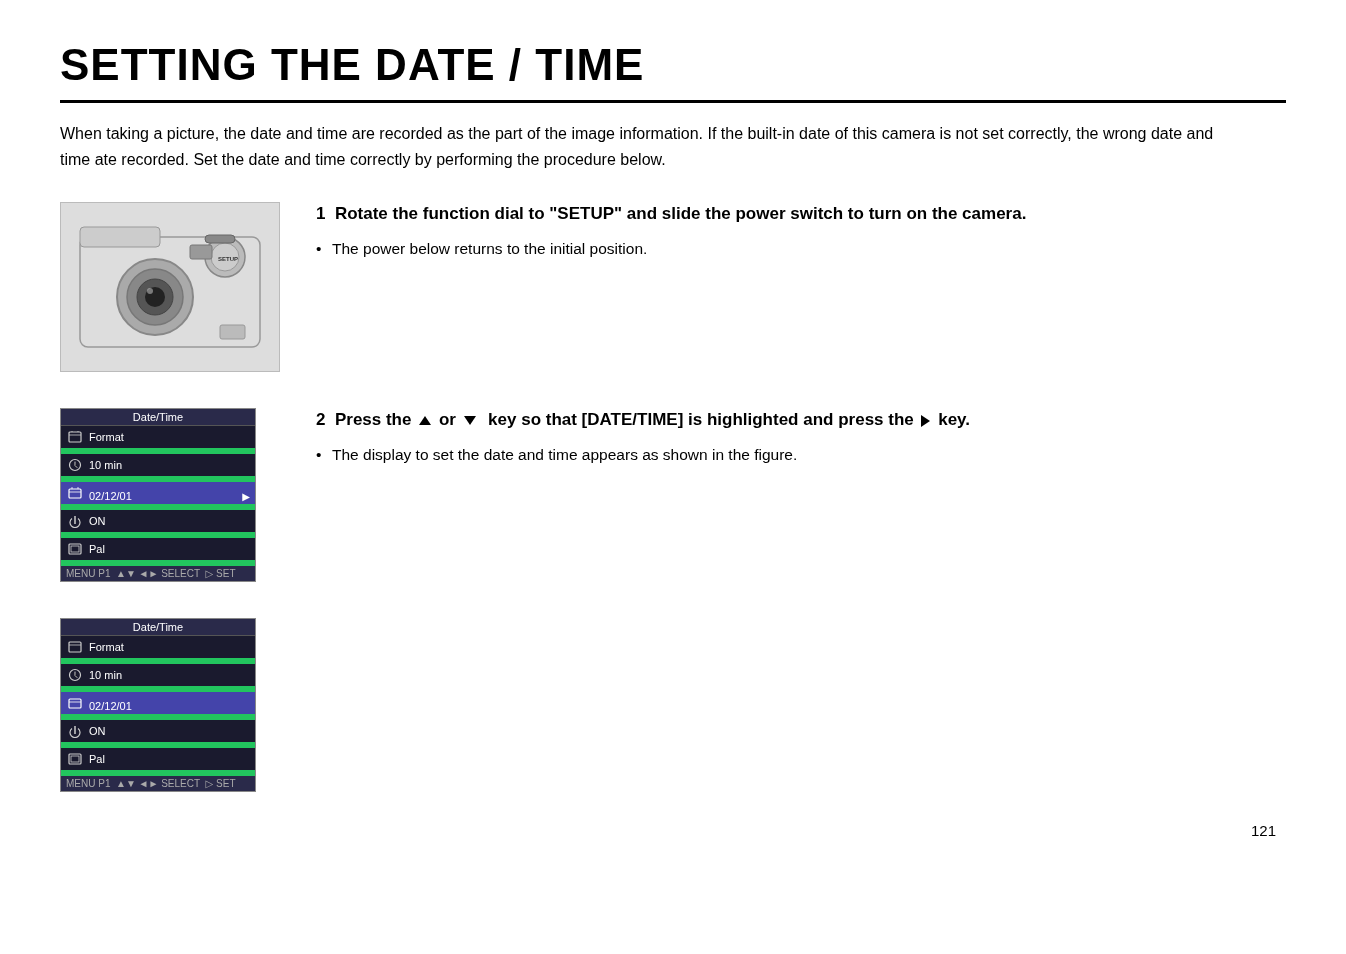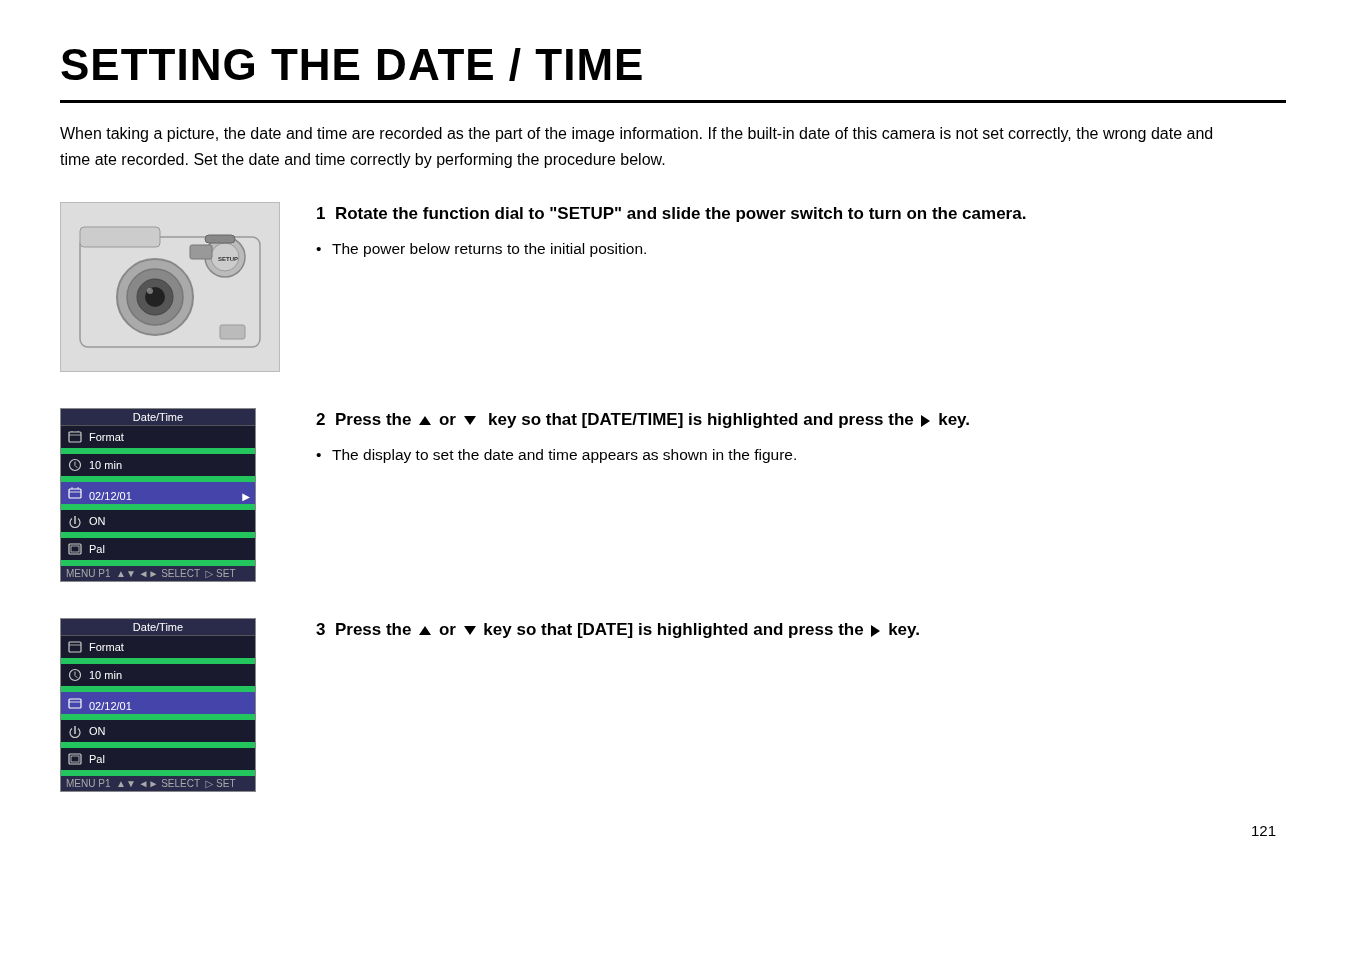--- a/index.html
+++ b/index.html
@@ -352,23 +352,17 @@
                   <rect x="1" y="2" width="12" height="10" rx="1" fill="none" stroke="#ccc" stroke-width="1.2"></rect>
                   <rect x="3" y="4" width="8" height="6" fill="none" stroke="#ccc" stroke-width="0.8"></rect>
                 </svg>
             </div>
             <div class="menu-label">Pal</div>
           </div>
           <div class="menu-footer">MENU P1&nbsp;&nbsp;▲▼ ◄► SELECT&nbsp;&nbsp;▷ SET</div>
         </div>
       </div>
     </div>
-    <div class="step-content">
-      <div class="step-title">
-        <span class="step-number">3&nbsp;</span>
-        <span>Press the&nbsp;<span class="key-tri-up"></span>&nbsp;or&nbsp;<span class="key-tri-down"></span>&nbsp;key so that [DATE] is highlighted and press the&nbsp;<span class="key-tri-right"></span>&nbsp;key.</span>
-      </div>
-    </div>
   </div>
 
 </div>
 
 <div class="page-number">121</div>
 
 </body></html>

